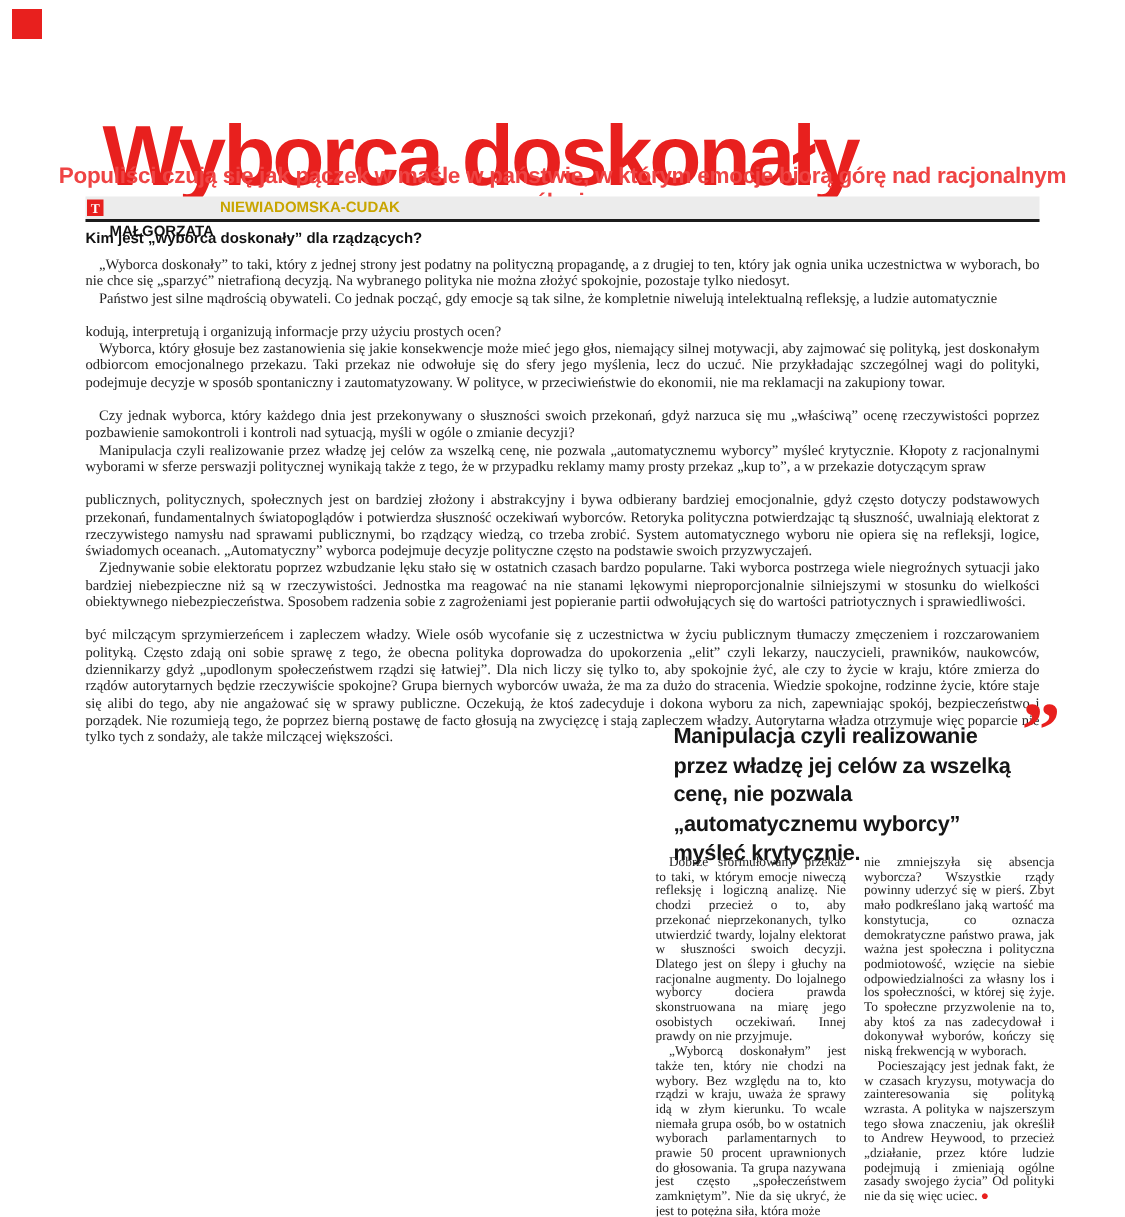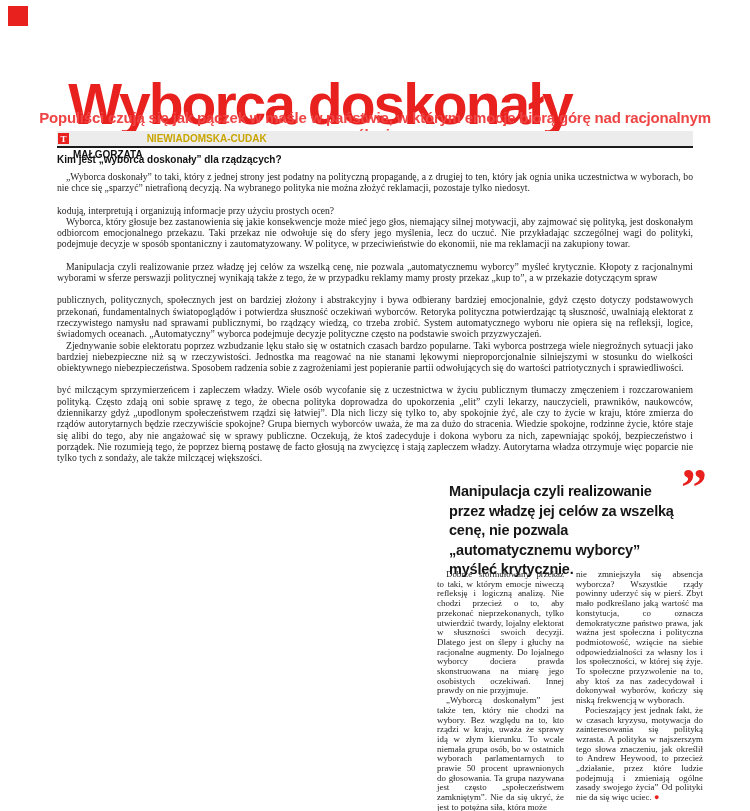--- a/index.html
+++ b/index.html
@@ -76,27 +76,29 @@
 
 <div class="byline-bar">
   <span class="pub-logo">T</span>
   <span class="author-first">MAŁGORZATA</span>
   <span class="author-last">NIEWIADOMSKA-CUDAK</span>
 </div>
 
 <div class="columns">
   <div class="col">
     <div class="col-heading">Kim jest „wyborca doskonały” dla rządzących?</div>
-    <p>„Wyborca doskonały” to taki, który z jednej strony jest podatny na polityczną propagandę, a z drugiej to ten, który jak ognia unika uczestnictwa w wyborach, bo nie chce się „sparzyć” nietrafioną decyzją. Na wybranego polityka nie można złożyć reklamacji, pozostaje tylko niedosyt.</p>
+    <p>„Wyborca doskonały” to taki, który z jednej strony jest podatny na polityczną propagandę, a z drugiej to ten, który jak ognia unika uczestnictwa w wyborach, bo nie chce się „sparzyć” nietrafioną decyzją. Na wybranego polityka nie można złożyć spokojnie, pozostaje tylko niedosyt.</p>
+    <p>Państwo jest silne mądrością obywateli. Co jednak począć, gdy emocje są tak silne, że kompletnie niwelują intelektualną refleksję, a ludzie automatycznie</p>
   </div>
   <div class="col">
     <p class="cont">kodują, interpretują i organizują informacje przy użyciu prostych ocen?</p>
     <p>Wyborca, który głosuje bez zastanowienia się jakie konsekwencje może mieć jego głos, niemający silnej motywacji, aby zajmować się polityką, jest doskonałym odbiorcom emocjonalnego przekazu. Taki przekaz nie odwołuje się do sfery jego myślenia, lecz do uczuć. Nie przykładając szczególnej wagi do polityki, podejmuje decyzje w sposób spontaniczny i zautomatyzowany. W polityce, w przeciwieństwie do ekonomii, nie ma reklamacji na zakupiony towar.</p>
   </div>
   <div class="col">
+    <p>Czy jednak wyborca, który każdego dnia jest przekonywany o słuszności swoich przekonań, gdyż narzuca się mu „właściwą” ocenę rzeczywistości poprzez pozbawienie samokontroli i kontroli nad sytuacją, myśli w ogóle o zmianie decyzji?</p>
     <p>Manipulacja czyli realizowanie przez władzę jej celów za wszelką cenę, nie pozwala „automatycznemu wyborcy” myśleć krytycznie. Kłopoty z racjonalnymi wyborami w sferze perswazji politycznej wynikają także z tego, że w przypadku reklamy mamy prosty przekaz „kup to”, a w przekazie dotyczącym spraw</p>
   </div>
   <div class="col">
     <p class="cont">publicznych, politycznych, społecznych jest on bardziej złożony i abstrakcyjny i bywa odbierany bardziej emocjonalnie, gdyż często dotyczy podstawowych przekonań, fundamentalnych światopoglądów i potwierdza słuszność oczekiwań wyborców. Retoryka polityczna potwierdzając tą słuszność, uwalniają elektorat z rzeczywistego namysłu nad sprawami publicznymi, bo rządzący wiedzą, co trzeba zrobić. System automatycznego wyboru nie opiera się na refleksji, logice, świadomych oceanach. „Automatyczny” wyborca podejmuje decyzje polityczne często na podstawie swoich przyzwyczajeń.</p>
     <p>Zjednywanie sobie elektoratu poprzez wzbudzanie lęku stało się w ostatnich czasach bardzo popularne. Taki wyborca postrzega wiele niegroźnych sytuacji jako bardziej niebezpieczne niż są w rzeczywistości. Jednostka ma reagować na nie stanami lękowymi nieproporcjonalnie silniejszymi w stosunku do wielkości obiektywnego niebezpieczeństwa. Sposobem radzenia sobie z zagrożeniami jest popieranie partii odwołujących się do wartości patriotycznych i sprawiedliwości.</p>
   </div>
   <div class="col">
     <p class="cont">być milczącym sprzymierzeńcem i zapleczem władzy. Wiele osób wycofanie się z uczestnictwa w życiu publicznym tłumaczy zmęczeniem i rozczarowaniem polityką. Często zdają oni sobie sprawę z tego, że obecna polityka doprowadza do upokorzenia „elit” czyli lekarzy, nauczycieli, prawników, naukowców, dziennikarzy gdyż „upodlonym społeczeństwem rządzi się łatwiej”. Dla nich liczy się tylko to, aby spokojnie żyć, ale czy to życie w kraju, które zmierza do rządów autorytarnych będzie rzeczywiście spokojne? Grupa biernych wyborców uważa, że ma za dużo do stracenia. Wiedzie spokojne, rodzinne życie, które staje się alibi do tego, aby nie angażować się w sprawy publiczne. Oczekują, że ktoś zadecyduje i dokona wyboru za nich, zapewniając spokój, bezpieczeństwo i porządek. Nie rozumieją tego, że poprzez bierną postawę de facto głosują na zwycięzcę i stają zapleczem władzy. Autorytarna władza otrzymuje więc poparcie nie tylko tych z sondaży, ale także milczącej większości.</p>
   </div>
 </div>

